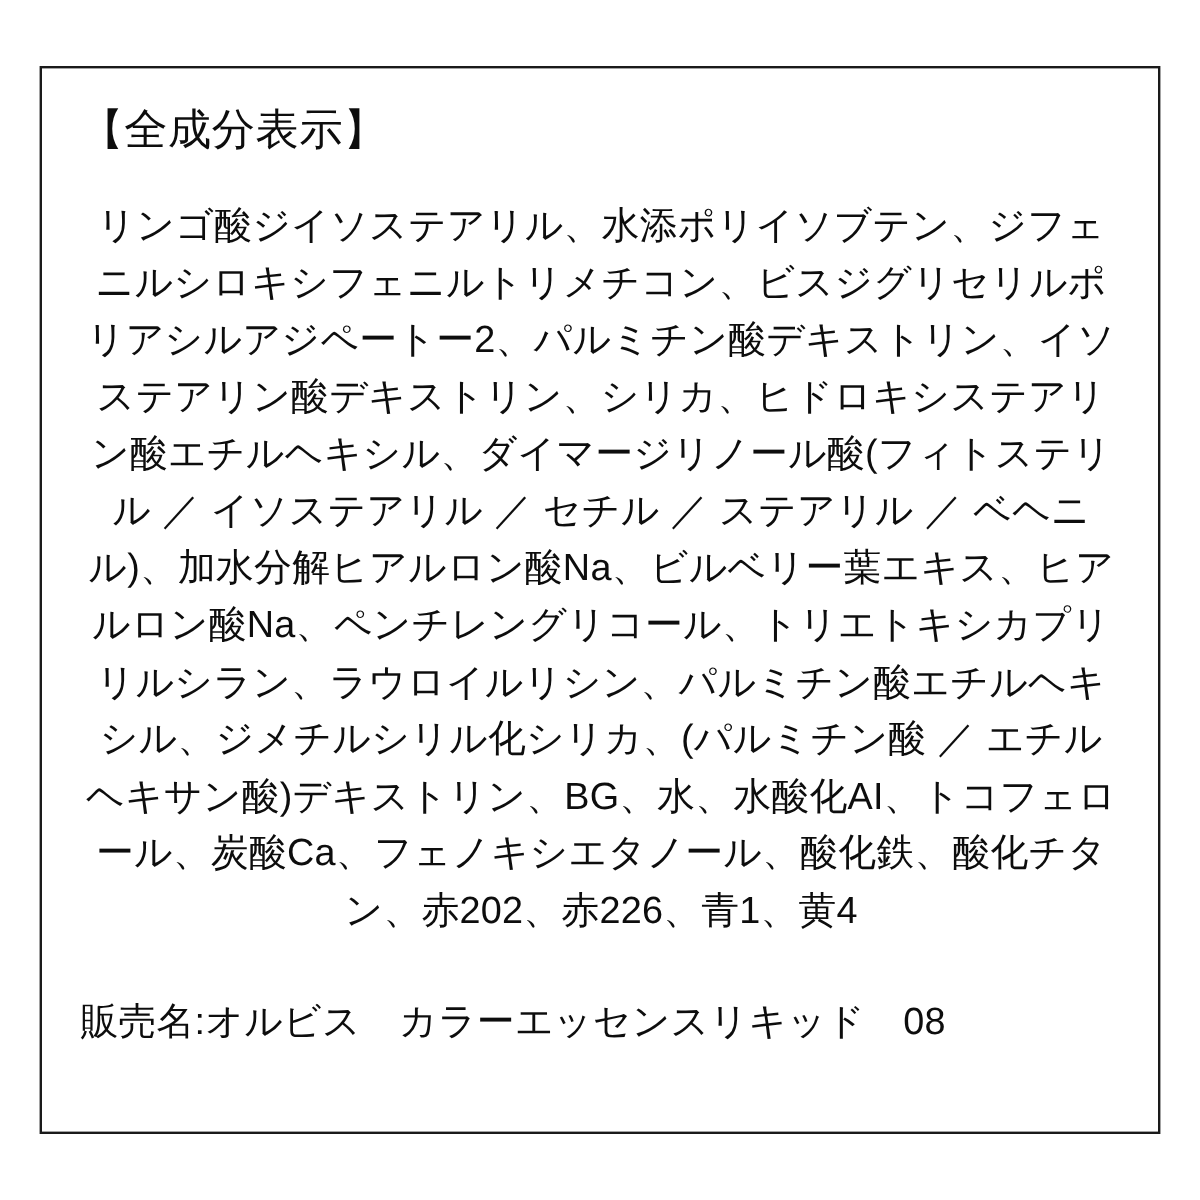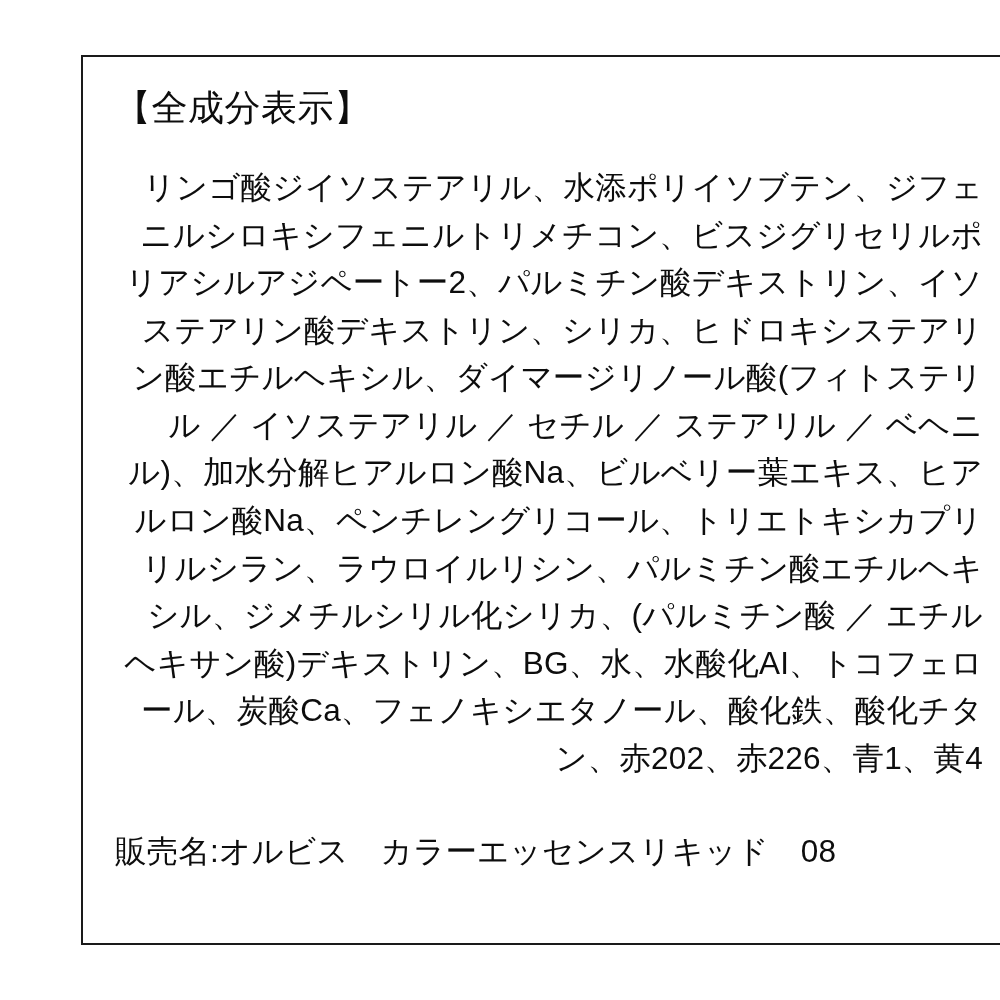--- a/index.html
+++ b/index.html
@@ -12,21 +12,20 @@
     height: 1000px;
     font-family: "Liberation Sans", sans-serif;
     color: #111111;
   }
   .page {
     position: relative;
     width: 872px;
     height: 1000px;
     background: #ffffff;
     box-sizing: border-box;
-    margin-left: 48px;
   }
   .panel {
     position: absolute;
     left: 33px;
     top: 55px;
     width: 934px;
     height: 890px;
     border: 2px solid #1a1a1a;
     box-sizing: border-box;
     background: #ffffff;
@@ -44,21 +43,21 @@
     color: #0d0d0d;
     margin: 0 0 34px 0;
     font-weight: 400;
   }
   .ingredients {
     font-size: 31.5px;
     line-height: 1.51;
     letter-spacing: 0.2px;
     color: #0d0d0d;
     margin: 0;
-    text-align: right;
+    text-align: center;
     word-break: break-all;
     white-space: pre-wrap;
   }
   .seller {
     font-size: 31.5px;
     line-height: 1.5;
     letter-spacing: 0.2px;
     color: #0d0d0d;
     margin: 46px 0 0 0;
     white-space: pre;

